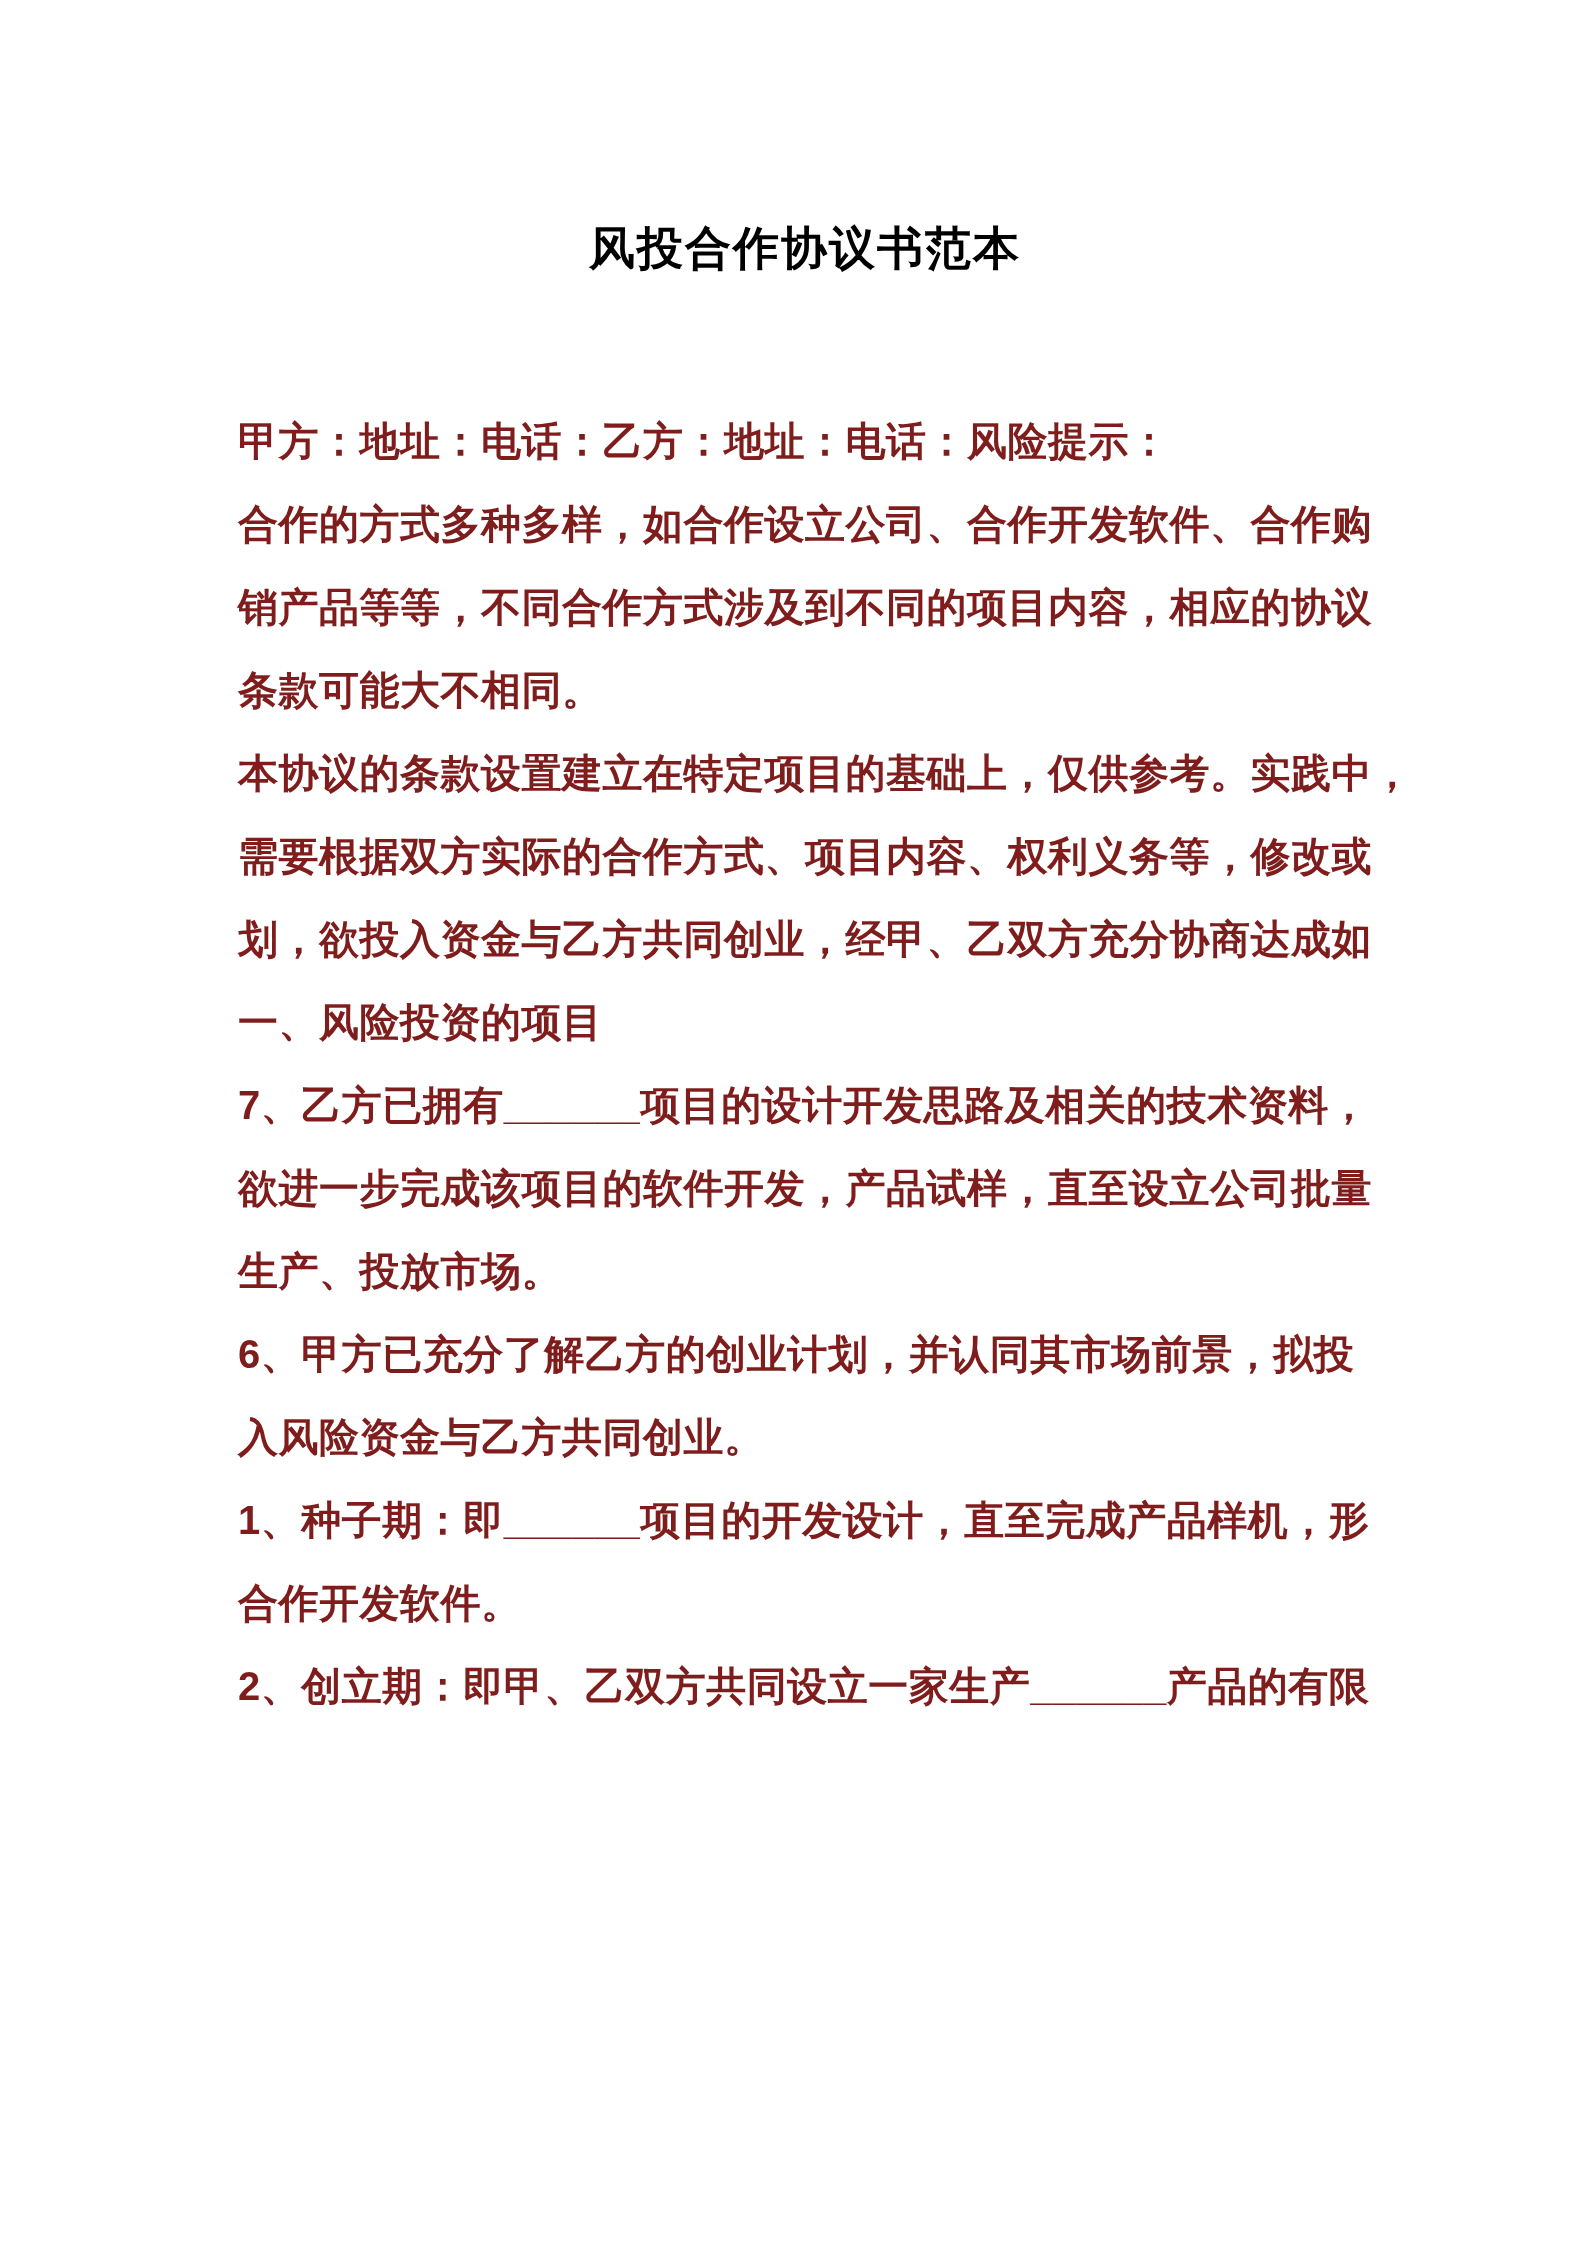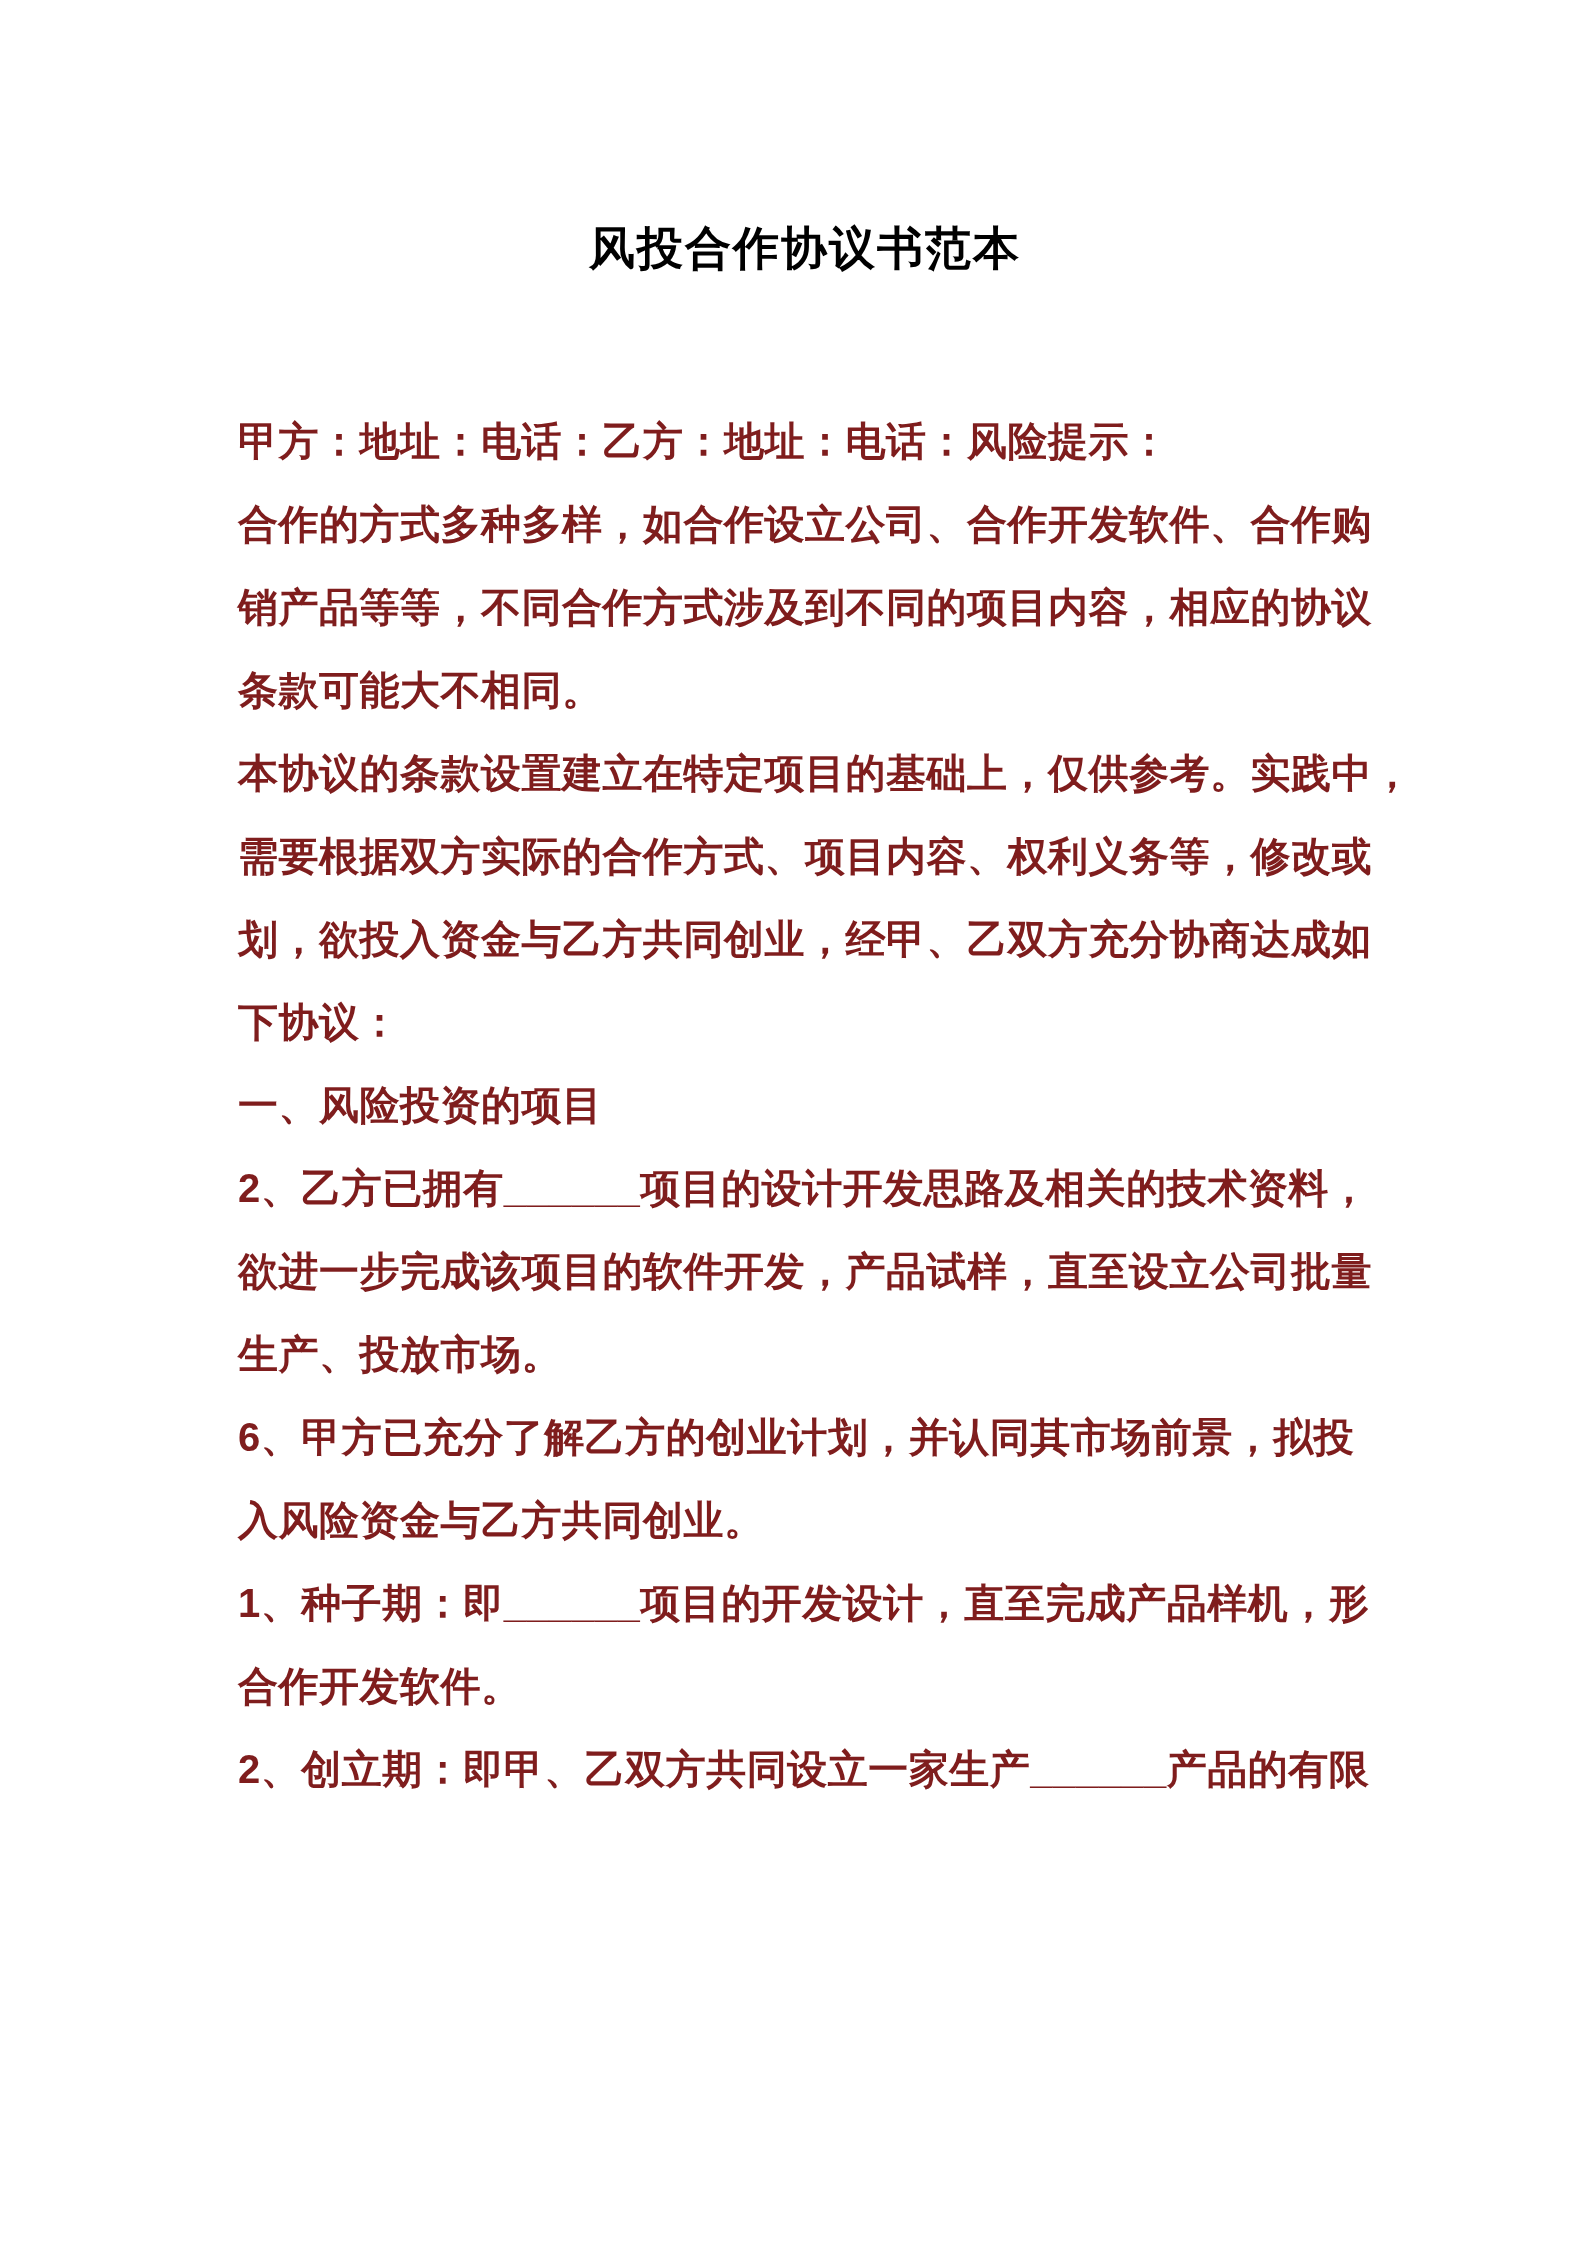--- a/index.html
+++ b/index.html
@@ -51,23 +51,22 @@
 <div class="page">
   <h1 class="doc-title">风投合作协议书范本</h1>
   <div class="doc-body">
     <div class="doc-line">甲方：地址：电话：乙方：地址：电话：风险提示：</div>
     <div class="doc-line">合作的方式多种多样，如合作设立公司、合作开发软件、合作购</div>
     <div class="doc-line">销产品等等，不同合作方式涉及到不同的项目内容，相应的协议</div>
     <div class="doc-line">条款可能大不相同。</div>
     <div class="doc-line">本协议的条款设置建立在特定项目的基础上，仅供参考。实践中，</div>
     <div class="doc-line">需要根据双方实际的合作方式、项目内容、权利义务等，修改或</div>
     <div class="doc-line">划，欲投入资金与乙方共同创业，经甲、乙双方充分协商达成如</div>
-    <div class="doc-line">下协议：</div>
     <div class="doc-line">一、风险投资的项目</div>
-    <div class="doc-line">2、乙方已拥有______项目的设计开发思路及相关的技术资料，</div>
+    <div class="doc-line">7、乙方已拥有______项目的设计开发思路及相关的技术资料，</div>
     <div class="doc-line">欲进一步完成该项目的软件开发，产品试样，直至设立公司批量</div>
     <div class="doc-line">生产、投放市场。</div>
     <div class="doc-line">6、甲方已充分了解乙方的创业计划，并认同其市场前景，拟投</div>
     <div class="doc-line">入风险资金与乙方共同创业。</div>
     <div class="doc-line">1、种子期：即______项目的开发设计，直至完成产品样机，形</div>
     <div class="doc-line">合作开发软件。</div>
     <div class="doc-line">2、创立期：即甲、乙双方共同设立一家生产______产品的有限</div>
   </div>
 </div>
 

